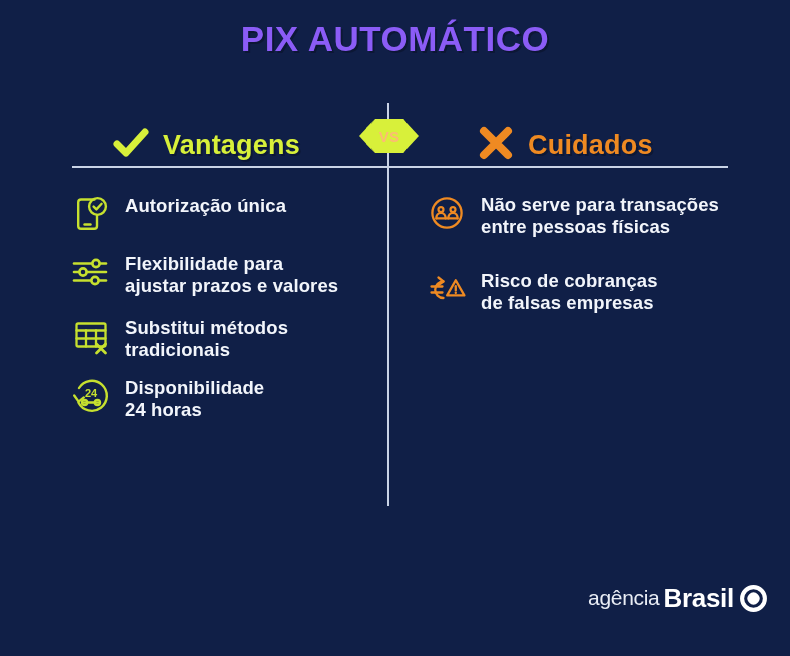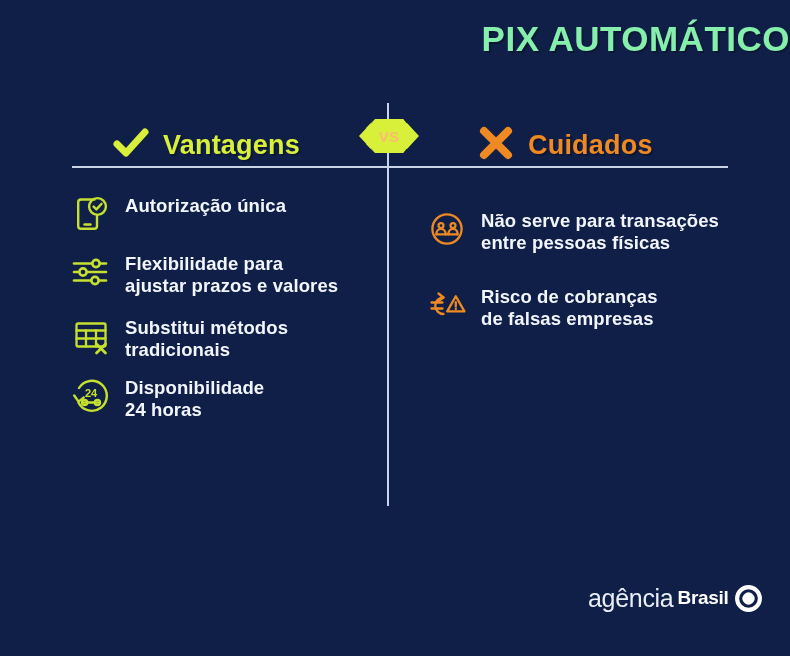--- a/index.html
+++ b/index.html
@@ -20,25 +20,25 @@
     width: 790px;
     height: 656px;
   }
 
   
   .title {
     position: absolute;
     top: 18px;
     left: 0;
     width: 790px;
-    text-align: right;
+    text-align: center;
     font-size: 35px;
     font-weight: 800;
     letter-spacing: 0.5px;
-    color: #86efac;
+    color: #8b5cf6;
     text-transform: uppercase;
     line-height: 42px;
     text-shadow: 2px 2px 0 rgba(0,0,0,0.25);
   }
 
   
   .col-head {
     position: absolute;
     display: flex;
     align-items: flex-end;
@@ -100,21 +100,21 @@
     height: 403px;
     background: #c9d3e6;
     z-index: 2;
   }
 
   
   .list {
     position: absolute;
   }
   .list.left  { left: 70px;  top: 193px; width: 320px; }
-  .list.right { left: 426px; top: 208px; width: 330px; }
+  .list.right { left: 426px; top: 192px; width: 330px; }
 
   .item {
     display: flex;
     align-items: flex-start;
     gap: 13px;
   }
   .item-icon {
     flex: 0 0 auto;
     width: 42px;
     height: 42px;
@@ -134,27 +134,27 @@
   .logo {
     position: absolute;
     left: 588px;
     top: 584px;
     display: flex;
     align-items: center;
     gap: 4px;
     height: 28px;
   }
   .logo-agencia {
-    font-size: 25px;
+    font-size: 21px;
     font-weight: 400;
     color: #e9edf5;
     letter-spacing: -0.3px;
   }
   .logo-brasil {
-    font-size: 19px;
+    font-size: 26px;
     font-weight: 800;
     color: #ffffff;
     letter-spacing: -0.3px;
   }
   .logo-mark { width: 27px; height: 27px; display: block; margin-left: 2px; }
 </style>
 </head>
 <body>
 
 <div id="canvas">

